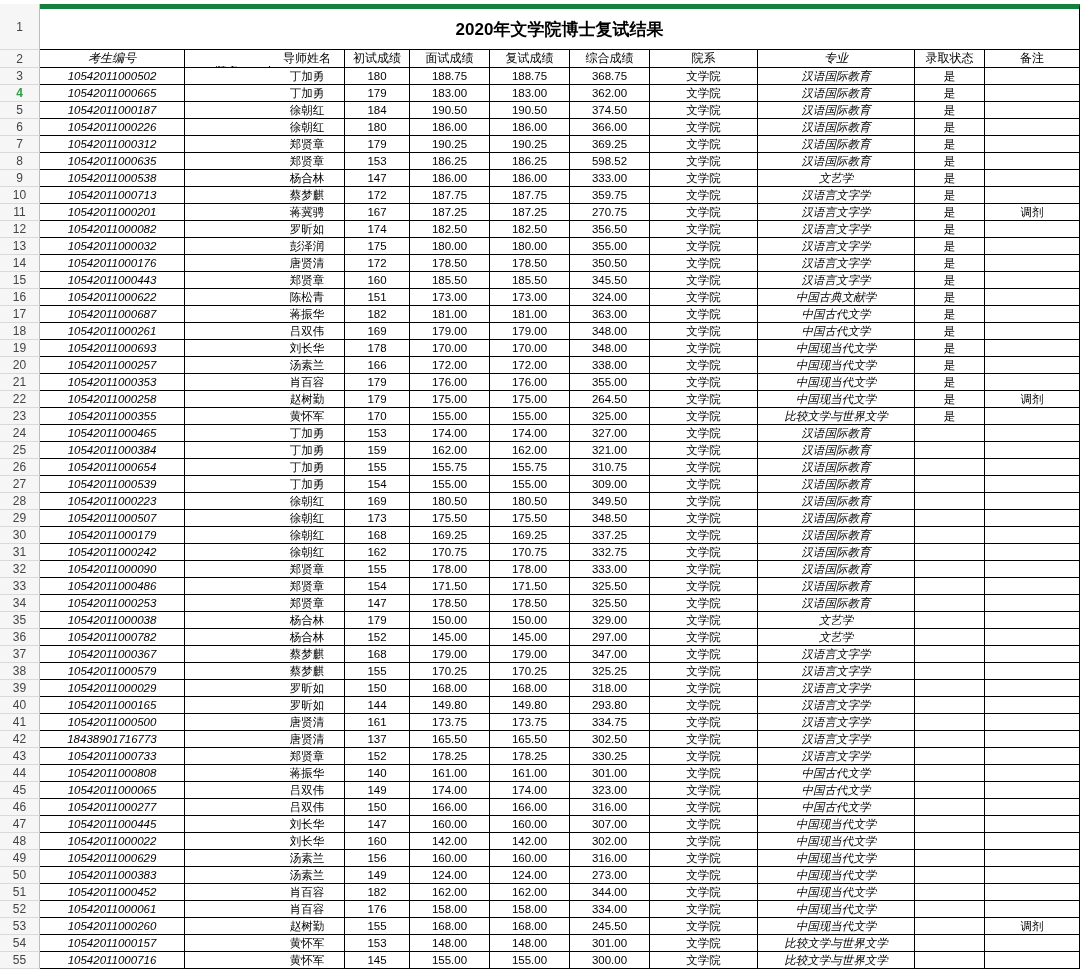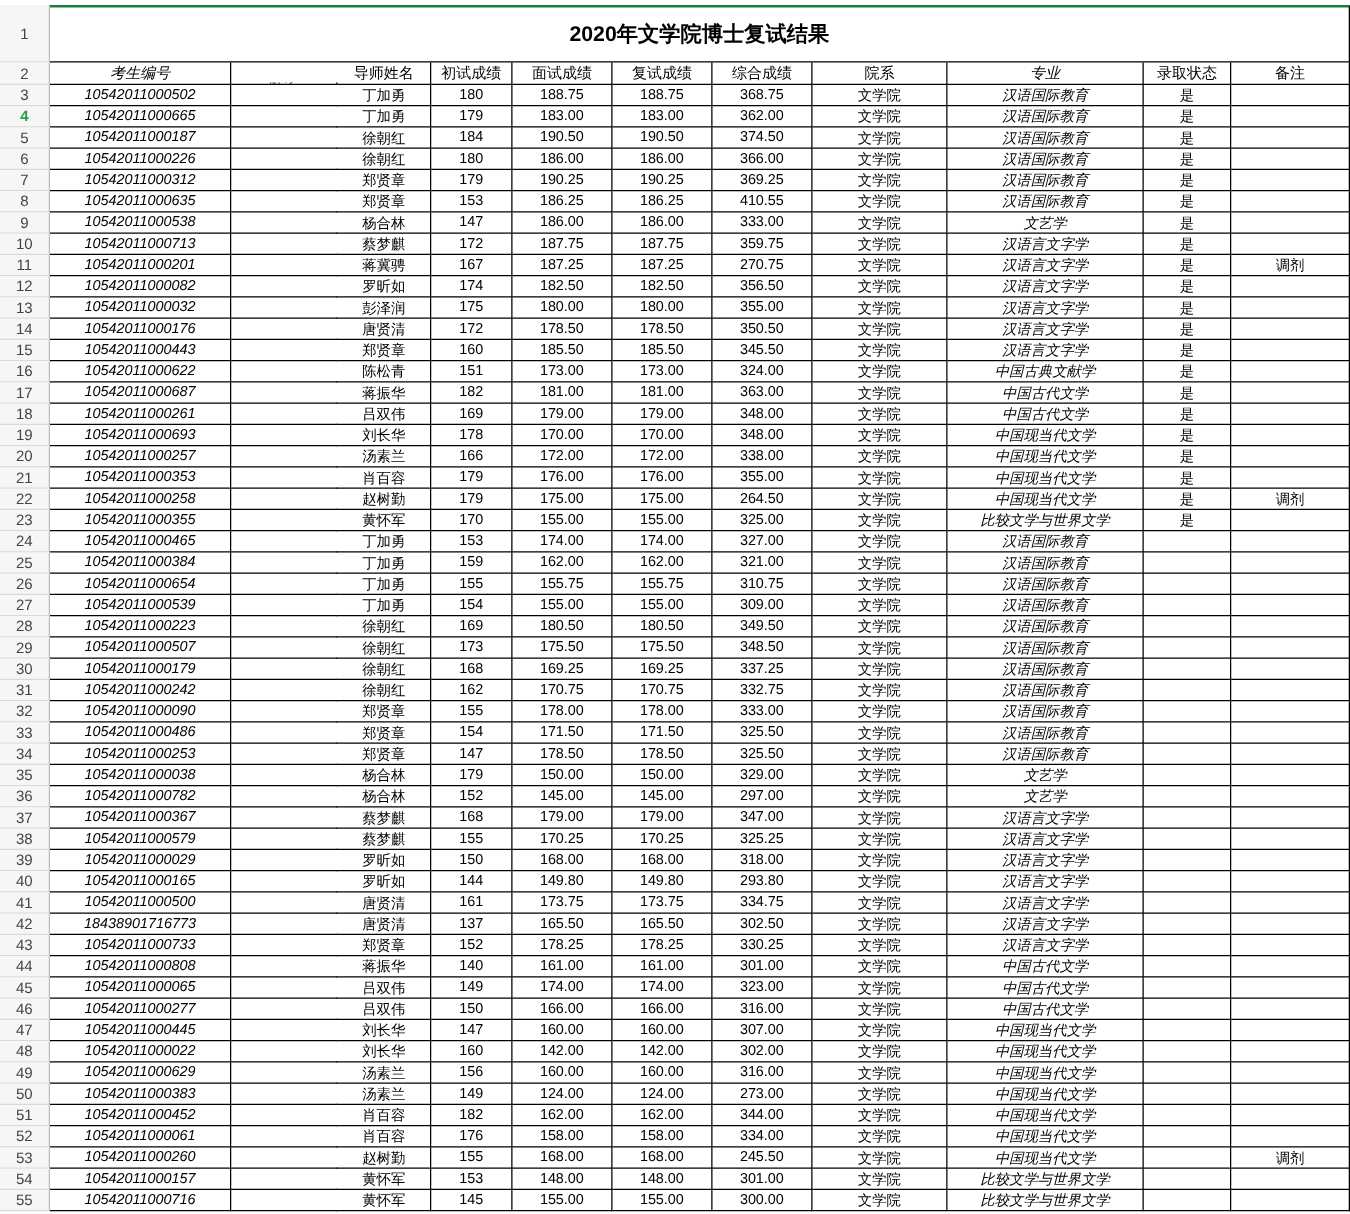--- a/index.html
+++ b/index.html
@@ -19,21 +19,21 @@
   
   .gut{
     box-sizing:border-box;flex:0 0 auto;width:40px;
     background:#f6f6f6;
     border-right:1px solid #bdbdbd;border-bottom:1px solid #d9d9d9;
     display:flex;align-items:center;justify-content:center;
     font-size:12px;color:#444;
   }
   .title-row{height:46px;}
   .title-row .cell{
-    width:1040px;border-top:2px solid #15803d;
+    width:1040px;border-top:5px solid #15803d;
     font-size:17px;font-weight:bold;
   }
   .head-row{height:18px;font-size:12px;}
   .data-row{height:17px;font-size:11.5px;}
   
   .c-id{width:145px;font-style:italic;}
   .c-name{width:85px;margin-top:16px;}
   .c-adv{width:75px;}
   .c-s1{width:65px;}
   .c-s2{width:80px;}
@@ -149,21 +149,21 @@
     </div>
 
     <div class="trow data-row">
       <div class="gut">8</div>
       <div class="cell c-id">10542011000635</div>
       <div class="cell c-name">张艳萍</div>
       <div class="cell c-adv">郑贤章</div>
       <div class="cell c-s1">153</div>
       <div class="cell c-s2">186.25</div>
       <div class="cell c-s3">186.25</div>
-      <div class="cell c-s4">410.55</div>
+      <div class="cell c-s4">598.52</div>
       <div class="cell c-dept">文学院</div>
       <div class="cell c-major">汉语国际教育</div>
       <div class="cell c-adm">是</div>
       <div class="cell c-note"></div>
     </div>
 
     <div class="trow data-row">
       <div class="gut">9</div>
       <div class="cell c-id">10542011000538</div>
       <div class="cell c-name">王雷星</div>

